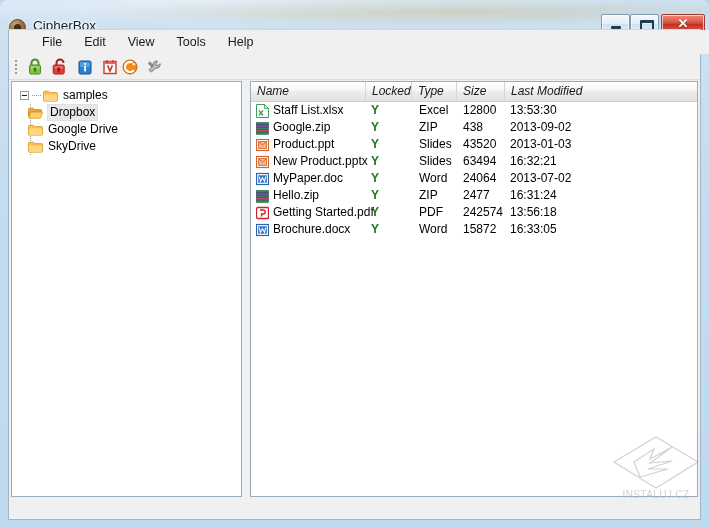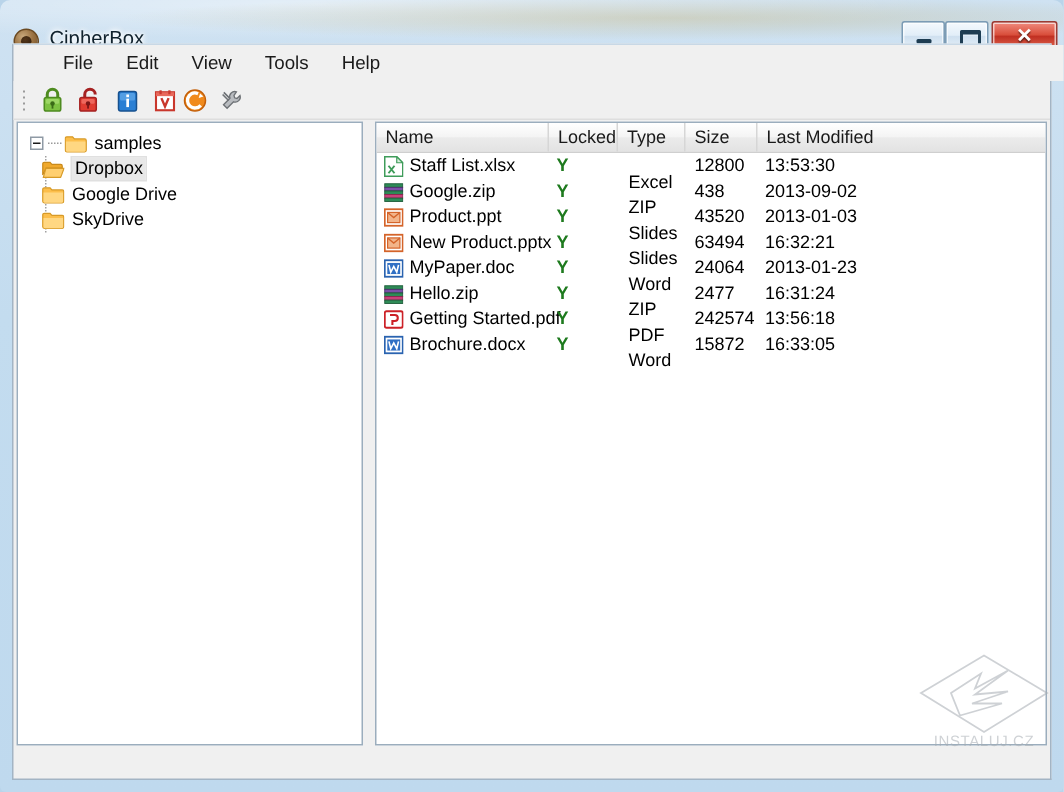--- a/index.html
+++ b/index.html
@@ -185,31 +185,32 @@
     background: linear-gradient(180deg,#ffffff 0%, #f4f4f4 48%, #ebebeb 52%, #e3e3e3 100%);
     border-bottom: 1px solid #cfcfcf;
     font-size: 12px; color:#1a1a1a;
   }
   .hcell {
     position:absolute; top:0; height:19px; line-height:19px;
     padding-left:6px;
     border-right:1px solid #d6d6d6;
     white-space:nowrap;
     overflow:hidden;
+    font-style:italic;
   }
 
   
   #list-body { position:relative; font-size:12px; color:#000; }
   .row { position:relative; height:17px; }
   .cell { position:absolute; top:0; height:17px; line-height:17px; white-space:nowrap; }
   .c-icon { left:5px; top:2px; width:13px; height:14px; }
   .c-icon svg { display:block; }
   .c-name { left:22px; }
   .c-locked { left:120px; color:#1e7a1e; font-weight:bold; }
-  .c-type { left:168px;margin-top:11px; }
+  .c-type { left:168px; }
   .c-size { left:212px; }
   .c-mod  { left:259px; }
 
   
   #statusbar {
     position:absolute; left:2px; top:471px;
     width:687px; height:18px;
     background: linear-gradient(180deg,#f7f2ee 0%, #f2ece7 100%);
     border:1px solid #b7b2ad;
     font-size:12px; color:#101010;
@@ -448,21 +449,21 @@
             <svg width="13" height="14" viewBox="0 0 13 14">
               <rect x=".5" y="1.5" width="12" height="11" fill="#ffffff" stroke="#2a63b0" stroke-width="1.2"></rect>
               <rect x="2.2" y="3.3" width="8.6" height="7.4" fill="#2f6fc4"></rect>
               <path d="M3.3 4.6 L4.5 9.4 L6.5 5.6 L8.5 9.4 L9.7 4.6" fill="none" stroke="#ffffff" stroke-width="1.1"></path>
             </svg>
           </div>
           <div class="cell c-name">MyPaper.doc</div>
           <div class="cell c-locked">Y</div>
           <div class="cell c-type">Word</div>
           <div class="cell c-size">24064</div>
-          <div class="cell c-mod">2013-01-23</div>
+          <div class="cell c-mod">2013-07-02</div>
         </div>
 
         <div class="row">
           <div class="cell c-icon">
             <svg width="13" height="14" viewBox="0 0 13 14">
               <rect x=".5" y="1.5" width="12" height="2.4" fill="#2e8b57" stroke="#1d5c39" stroke-width=".6"></rect>
               <rect x=".5" y="3.9" width="12" height="2.4" fill="#7b4fa8" stroke="#4c2d6b" stroke-width=".6"></rect>
               <rect x=".5" y="6.3" width="12" height="2.4" fill="#2e8b57" stroke="#1d5c39" stroke-width=".6"></rect>
               <rect x=".5" y="8.7" width="12" height="2.4" fill="#c9407a" stroke="#8d2450" stroke-width=".6"></rect>
               <rect x=".5" y="11.1" width="12" height="2.2" fill="#2e8b57" stroke="#1d5c39" stroke-width=".6"></rect>

